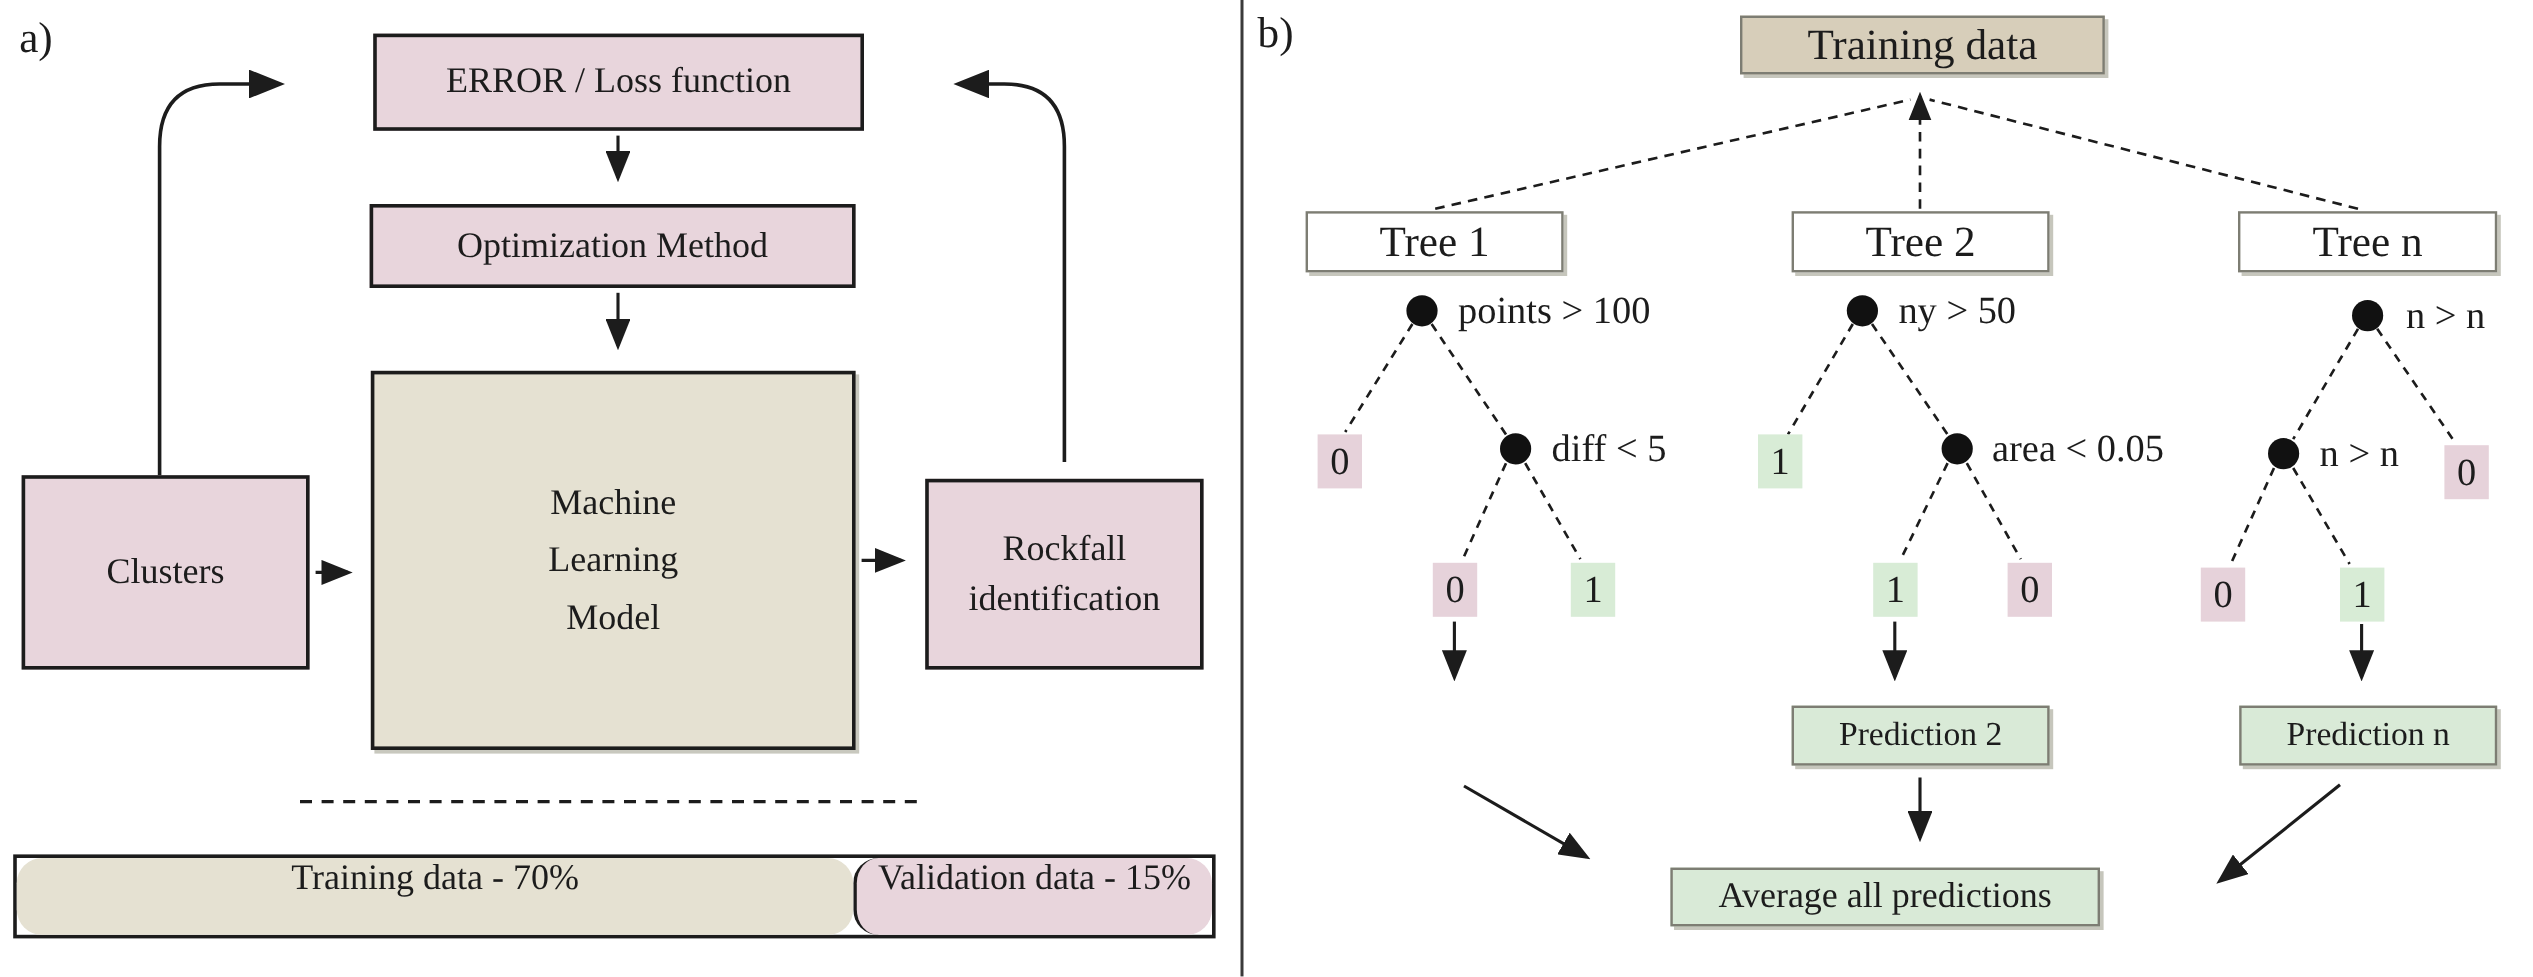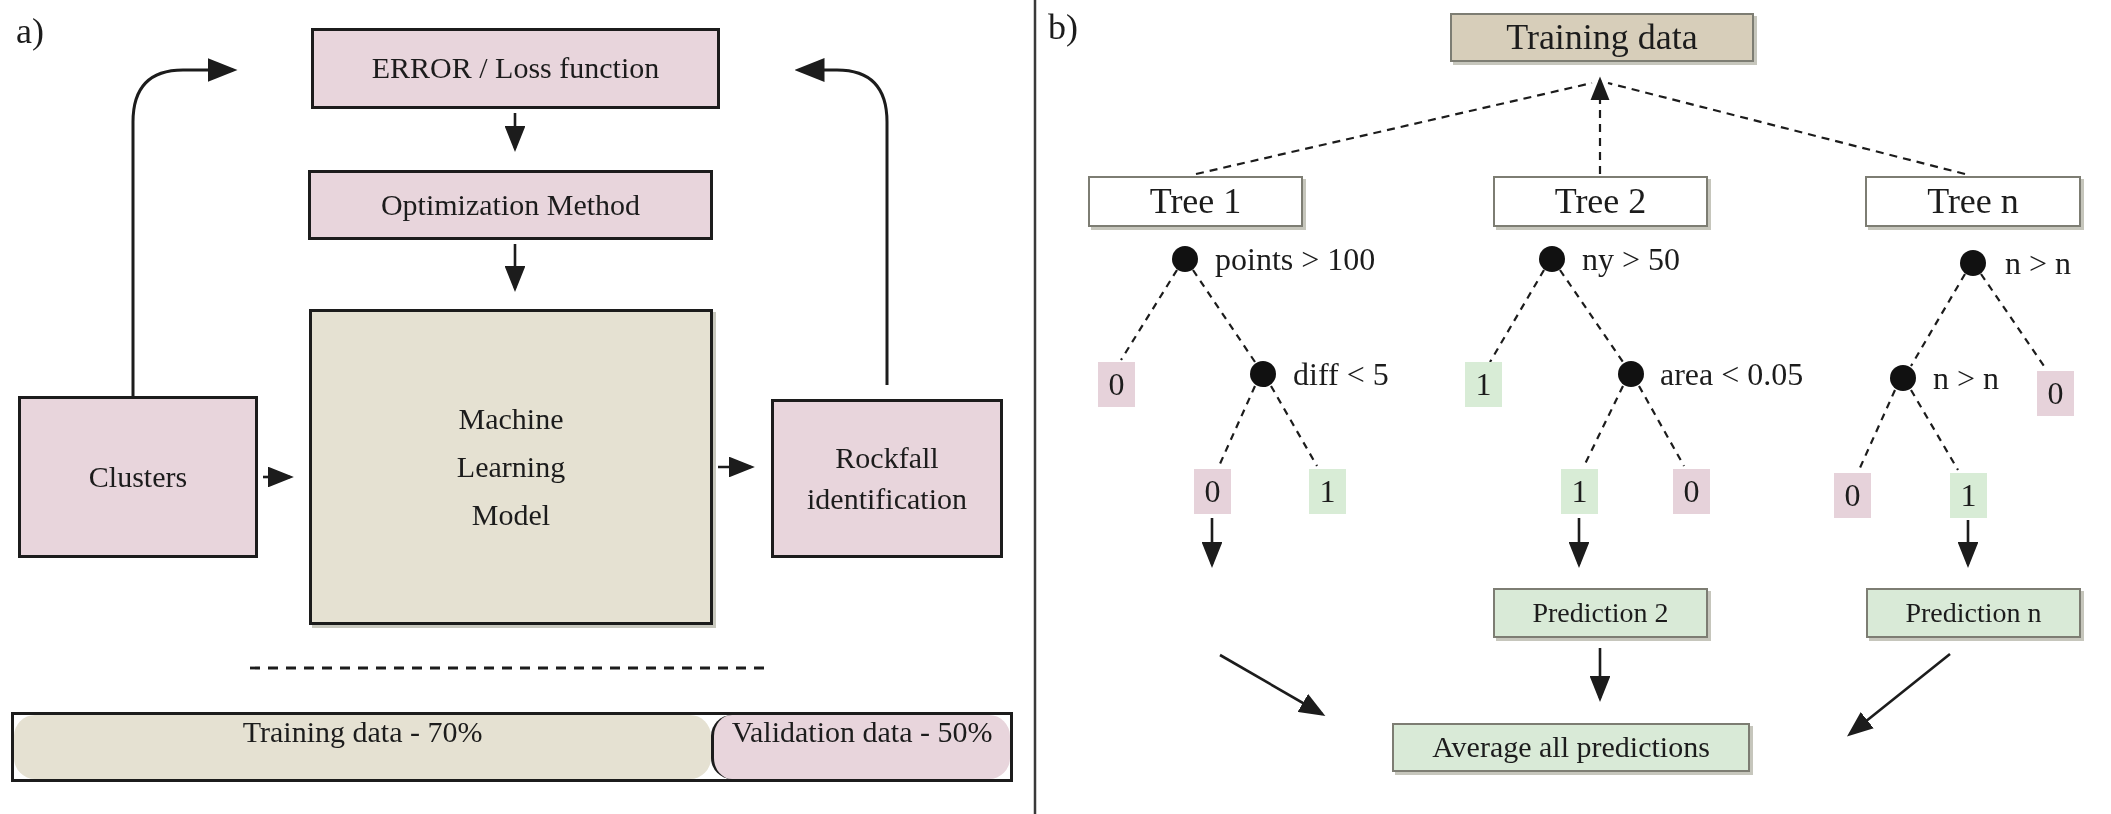--- a/index.html
+++ b/index.html
@@ -124,21 +124,21 @@
   <div class="box pink b-dark fs30" style="left:771px;top:387px;width:232px;height:159px;margin-top:12px;">
     <span>Rockfall</span>
     <span>identification</span>
   </div>
 
   <div class="bar">
     <div class="seg tan fs30" style="width:70%;">
       <span>Training data - 70%</span>
     </div>
     <div class="seg pink v fs30" style="width:30%;">
-      <span>Validation data - 50%</span>
+      <span>Validation data - 15%</span>
     </div>
   </div>
 
   <div class="panel-label" style="left:1048px;top:6px;">b)</div>
 
   <div class="box khaki b-gray fs29" style="left:1450px;top:13px;width:304px;height:49px;">
     <span>Training data</span>
   </div>
 
   <div class="box white b-gray fs29" style="left:1088px;top:176px;width:215px;height:51px;">

